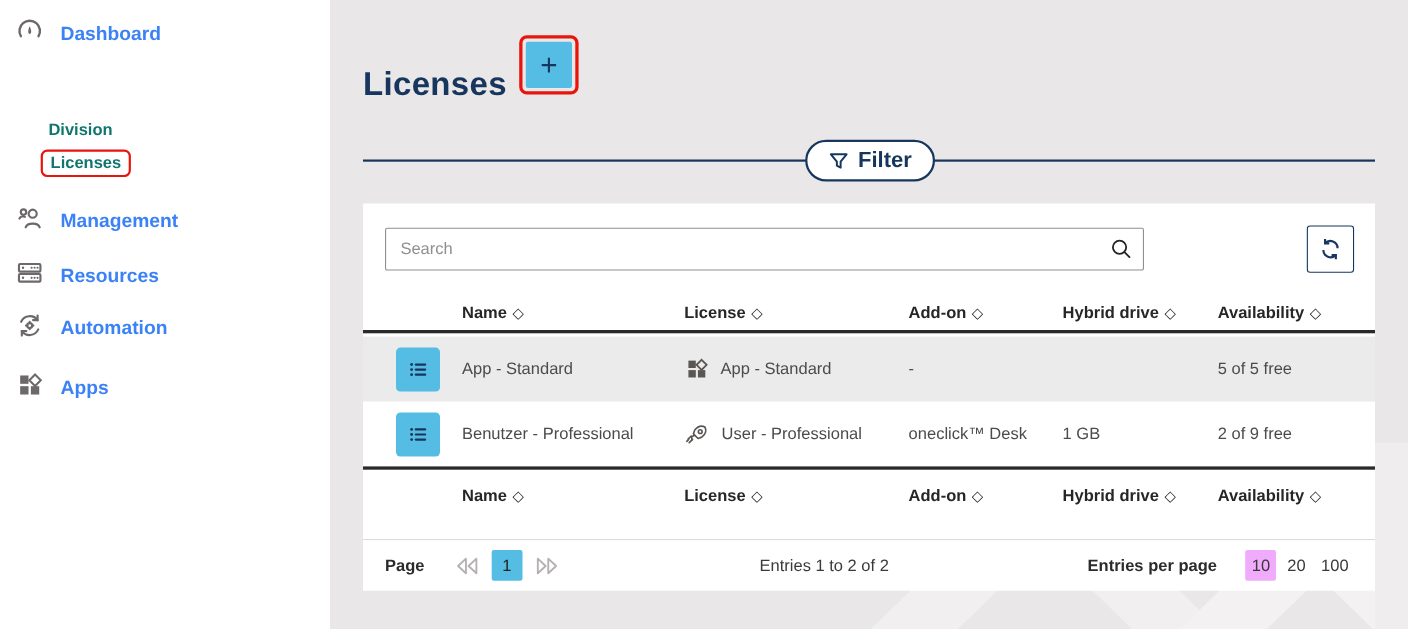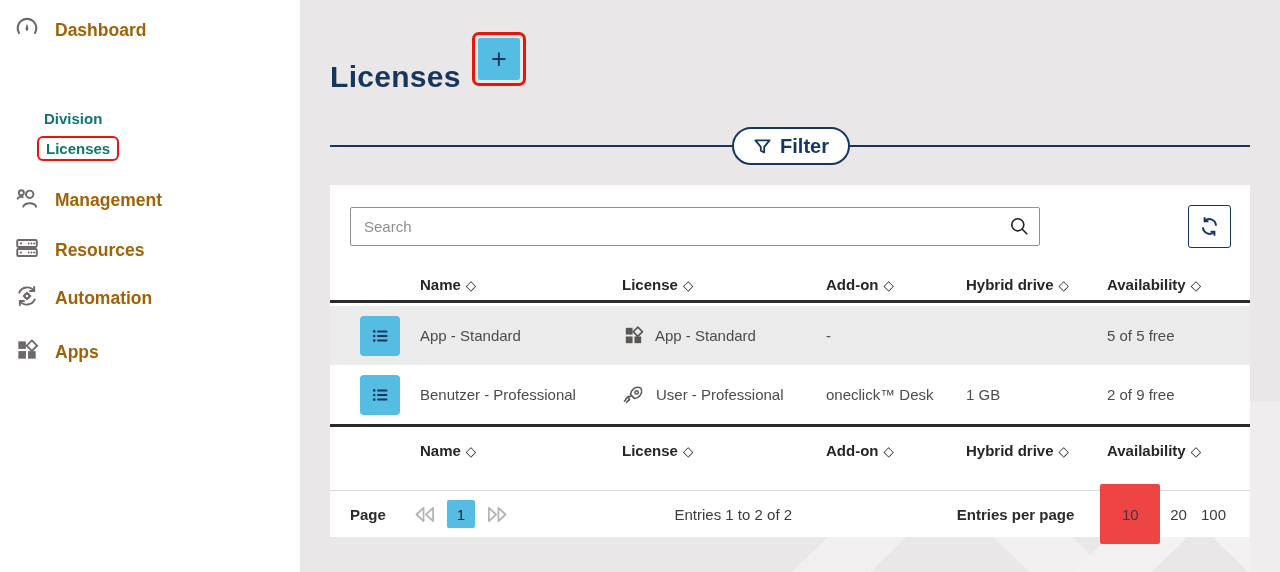--- a/index.html
+++ b/index.html
@@ -6,21 +6,21 @@
   body{
     width:1280px;height:572px;position:relative;overflow:hidden;
     background:#e9e7e7;font-family:"Liberation Sans",sans-serif;
     -webkit-font-smoothing:antialiased;
   }
   
   .watermark{position:absolute;right:0;bottom:0;z-index:0;pointer-events:none;}
   
   .sidebar{position:absolute;left:0;top:0;width:300px;height:572px;background:#ffffff;z-index:3;}
   .sb-item{position:absolute;left:0;width:100%;display:flex;align-items:center;gap:15px;
-    padding-left:14px;box-sizing:border-box;font-weight:600;font-size:17.5px;color:#a16207;cursor:pointer;}
+    padding-left:14px;box-sizing:border-box;font-weight:600;font-size:17.5px;color:#3b82f6;cursor:pointer;}
   .sb-item svg{flex:0 0 auto;}
   #sb-dashboard{top:8px;height:44px;}
   #sb-account{top:59px;height:40px;background:#efeeee;color:#17365d;}
   .sb-sub{position:absolute;font-size:15px;font-weight:600;color:#0f766e;cursor:pointer;}
   #sb-division{left:44px;top:110px;}
   #sb-licenses-box{left:37px;top:136px;border:2px solid #e8150d;border-radius:6px;padding:2px 7px;}
   #sb-management{top:176px;height:48px;}
   #sb-resources{top:226px;height:48px;}
   #sb-automation{top:274px;height:48px;}
   #sb-apps{top:328px;height:48px;}
@@ -62,22 +62,22 @@
   
   .pagerow{position:absolute;left:0;top:306px;width:100%;height:46px;display:flex;align-items:center;
     padding:0 20px;box-sizing:border-box;font-size:15px;color:#3a3a3a;}
   .pg-label{font-weight:bold;color:#2b2b2b;margin-right:26px;}
   .pg-chev{cursor:pointer;display:flex;align-items:center;}
   .pg-num{width:28px;height:28px;background:#55bde4;display:flex;align-items:center;justify-content:center;
     color:#222;margin:0 9px;cursor:pointer;border-radius:2px;}
   .pg-center{flex:1;text-align:center;color:#3a3a3a;}
   .pp-label{font-weight:bold;color:#2b2b2b;margin-right:20px;}
   .pp-size{margin-left:6px;cursor:pointer;padding:0 4px;}
-  .pp-size.sel{width:28px;height:28px;background:#ef4444;display:flex;align-items:center;justify-content:center;
-    border-radius:2px;padding:16px;}
+  .pp-size.sel{width:28px;height:28px;background:#f0abfc;display:flex;align-items:center;justify-content:center;
+    border-radius:2px;padding:0;}
   .pp-group{display:flex;align-items:center;}
 </style>
 </head>
 <body>
 
 <svg class="watermark" width="560" height="170" viewBox="0 0 560 170">
   <path d="M80 200 L230 55 L380 200" fill="none" stroke="#f1efef" stroke-width="55"></path>
   <path d="M330 230 L480 85 L630 230" fill="none" stroke="#f3f1f1" stroke-width="55"></path>
   <rect x="530" y="0" width="30" height="170" fill="#efedee"></rect>
 </svg>

